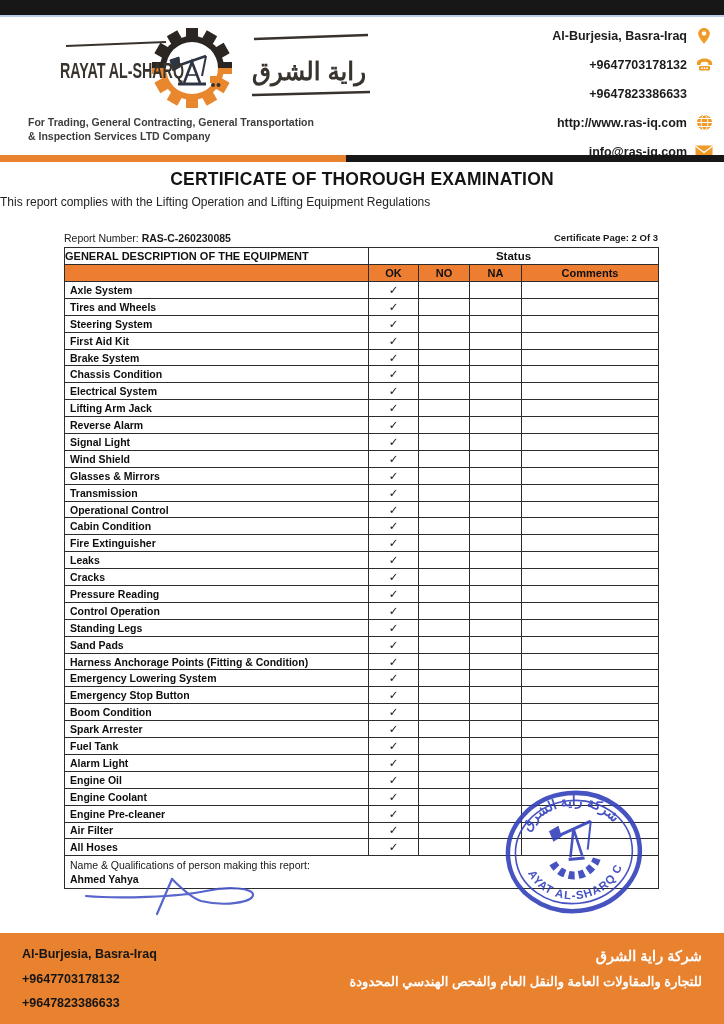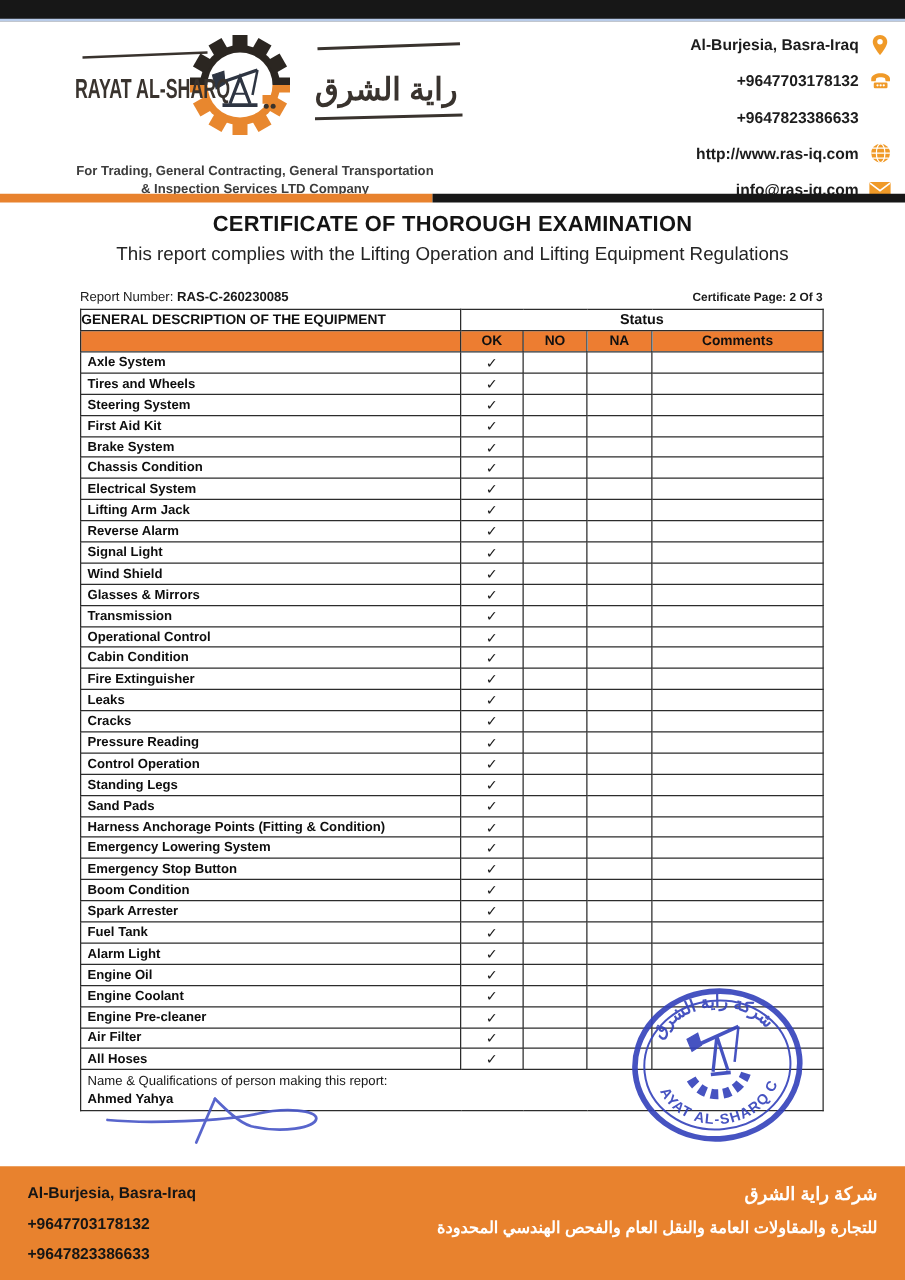--- a/index.html
+++ b/index.html
@@ -3,39 +3,39 @@
 <meta charset="utf-8">
 <style>
   html,body{margin:0;padding:0;background:#888;}
   .page{position:relative;width:724px;height:1024px;background:#ffffff;margin:0 auto;
         font-family:"Liberation Sans",sans-serif;overflow:hidden;}
   
   .topbar{position:absolute;top:0;left:0;right:0;height:15px;background:#171717;
           border-bottom:2px solid #b9cce9;}
   
   .logo-svg{position:absolute;left:14px;top:16px;width:362px;height:104px;}
-  .tagline{position:absolute;left:28px;top:131px;width:352px;text-align:center;
+  .tagline{position:absolute;left:28px;top:116px;width:352px;text-align:left;
            font-size:10.5px;font-weight:bold;color:#3d3d3d;line-height:13.5px;}
   
   .contacts{position:absolute;top:21px;right:10px;display:flex;flex-direction:column;}
   .contact-row{display:flex;align-items:center;justify-content:flex-end;height:29px;gap:7px;
                font-size:12.5px;font-weight:600;color:#1c1c1c;}
   .contact-icon{width:20px;height:20px;display:flex;align-items:center;justify-content:center;}
   
   .divider{position:absolute;top:155px;left:0;width:724px;height:7px;font-size:0;}
   .divider .d-orange{display:inline-block;width:346px;height:7px;background:#E8822E;}
   .divider .d-black{display:inline-block;width:378px;height:7px;background:#171717;}
   
   .doc-title{position:absolute;top:169px;left:0;right:0;text-align:center;
              font-size:17.5px;font-weight:bold;color:#141414;letter-spacing:.2px;}
-  .doc-subtitle{position:absolute;top:195px;left:0;right:0;text-align:center;
-                font-size:15px;color:#242424;}
+  .doc-subtitle{position:absolute;top:195px;left:0;right:0;text-align:left;
+                font-size:12px;color:#242424;}
   
   .meta-row{position:absolute;top:232px;left:64px;width:594px;display:flex;
-            justify-content:space-between;align-items:flex-end;}
+            justify-content:space-between;align-items:flex-start;}
   .meta-left{font-size:10.5px;color:#1a1a1a;}
   .meta-left b{font-weight:bold;}
   .meta-right{font-size:9.5px;font-weight:bold;color:#1a1a1a;}
   
   .cert-table{position:absolute;top:247px;left:64px;width:594px;border-collapse:collapse;
               table-layout:fixed;border:1.5px solid #1d1d1d;}
   .cert-table th,.cert-table td{border:1px solid #2c2c2c;padding:0;overflow:hidden;
               white-space:nowrap;}
   .cert-table thead tr{height:17px;}
   .hdr-desc{font-size:11px;font-weight:bold;text-align:left;padding-left:5px;color:#111;margin-top:16px;}

